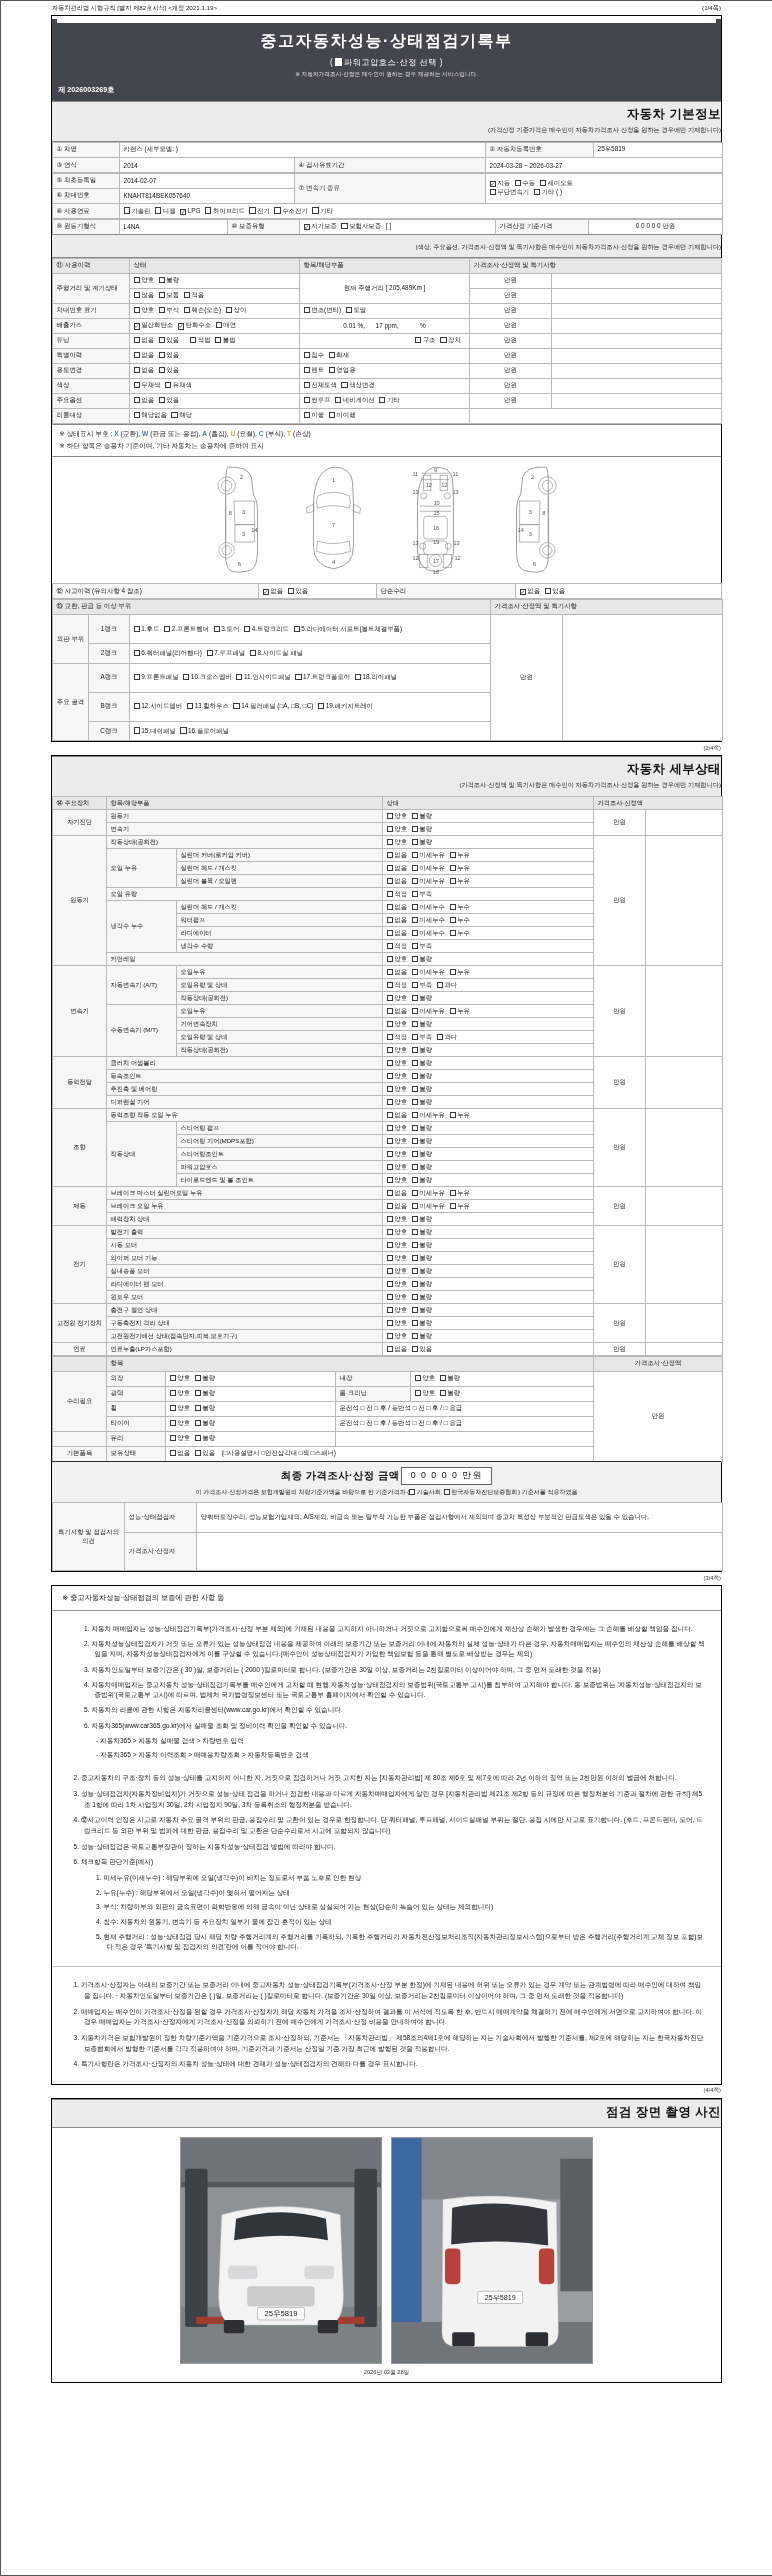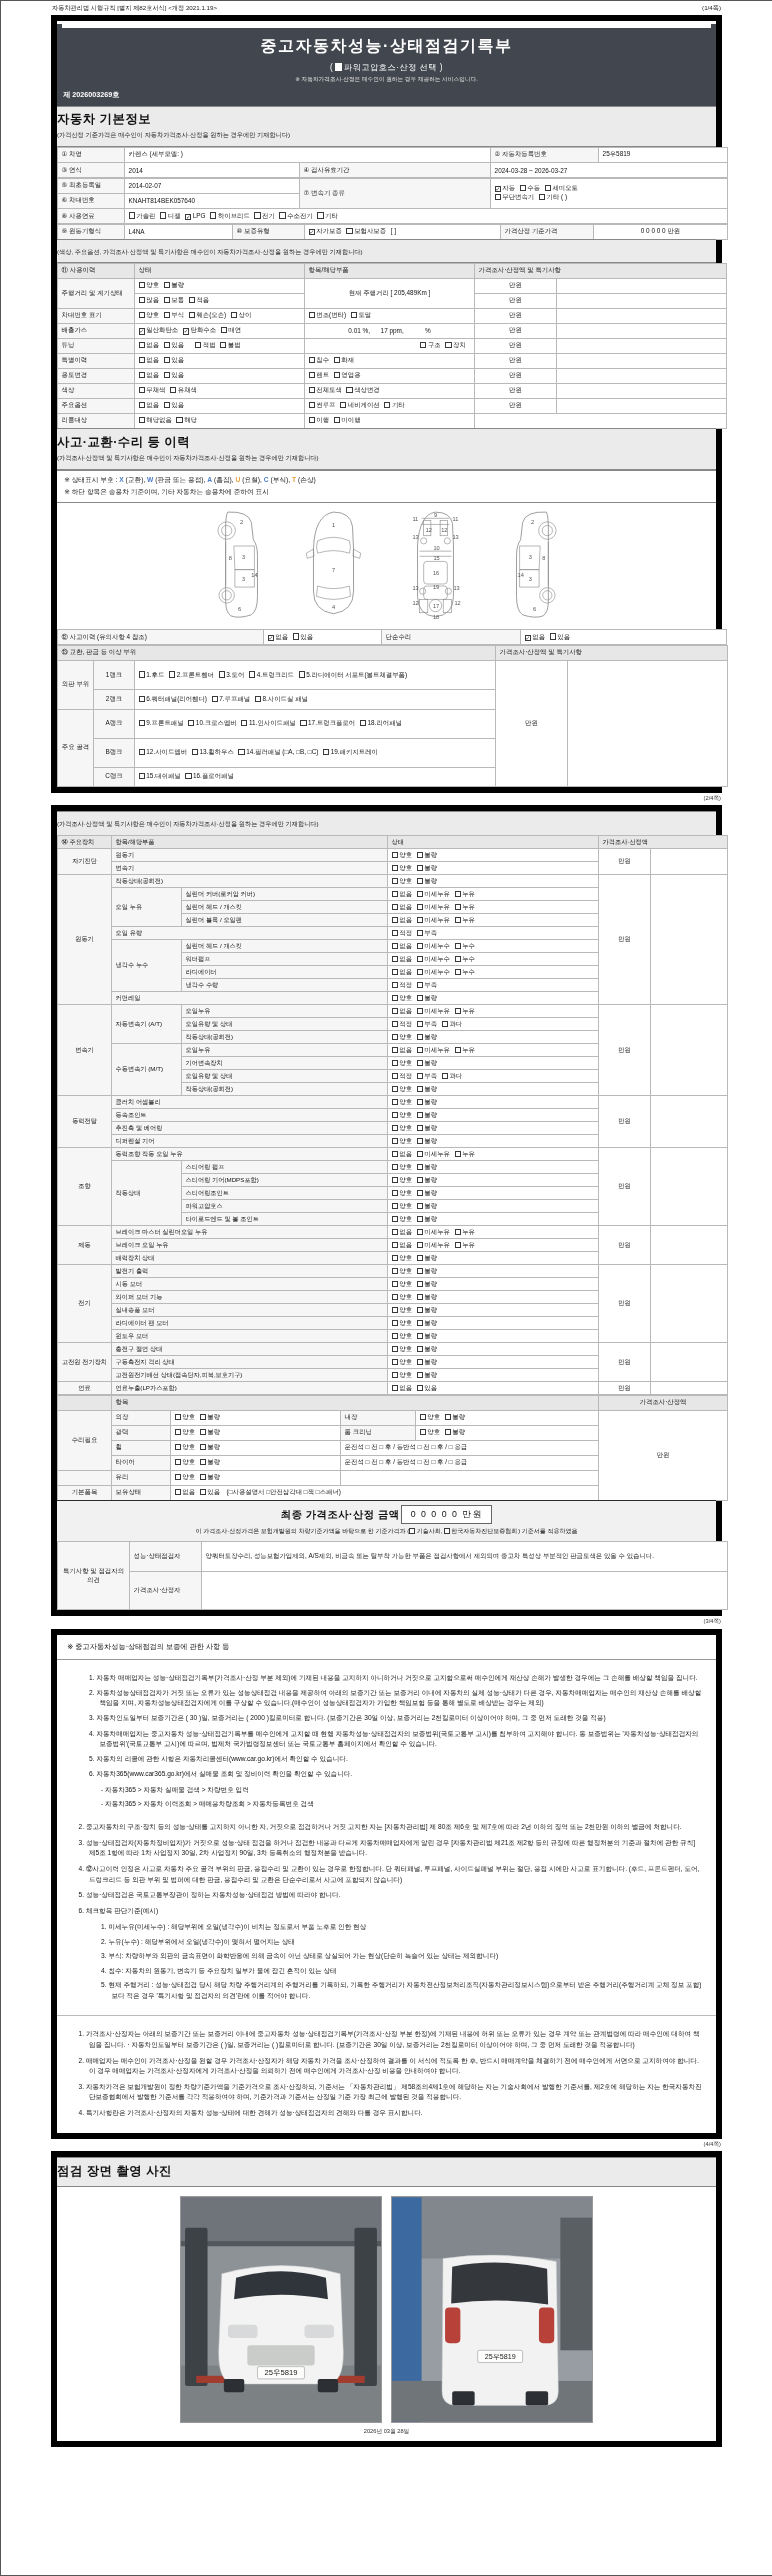--- a/index.html
+++ b/index.html
@@ -2,31 +2,31 @@
 <html style="font-size:8.2px"><head>
 <meta charset="utf-8">
 <style>
   *{box-sizing:border-box}
   html,body{margin:0;padding:0;background:#fff}
   body{width:773px;height:2576px;font-family:"Liberation Sans","DejaVu Sans",sans-serif;color:#111}
   .page{width:773px;height:2576px;border:0.5px solid #555;overflow:hidden;background:#fff}
   .inner{width:671px;margin:0 auto}
   .meta{display:flex;justify-content:space-between;font-size:6.2px;color:#222;padding:3.1px 1px 2.1px}
   .pgmark{text-align:right;font-size:5.7px;color:#333;padding:2.1px 1px}
-  .box{border:6px solid #000000;background:#fff}
+  .box{border:1px solid #000000;background:#fff}
   
   .darkhead{background:#42464e;color:#fff;padding-bottom:5.2px}
   .whiteline{height:3.6px;background:#fff;margin:3.1px 5.2px 8.2px}
   .dtitle{text-align:center;font-size:16px;font-weight:bold;letter-spacing:1.5px}
   .dsub{text-align:center;font-size:8.2px;margin-top:4.6px;letter-spacing:0.5px}
   .dsub .sq{display:inline-block;width:6.7px;height:7.7px;background:#fff;vertical-align:-1px;margin:0 2.1px}
   .dnote{text-align:center;font-size:5.7px;color:#e6e6e6;margin-top:3.6px}
   .docno{font-size:7.2px;font-weight:bold;padding:6.2px 0 0 6.2px}
   
-  .sechead{background:#ebebeb;border-top:0.5px solid #888;border-bottom:0.5px solid #888;text-align:left;padding:4.6px 0 5.7px}
+  .sechead{background:#ebebeb;border-top:0.5px solid #888;border-bottom:0.5px solid #888;text-align:right;padding:4.6px 0 5.7px}
   .sectitle{font-size:12.4px;font-weight:bold;letter-spacing:0.5px}
   .secsub{font-size:6.2px;margin-top:3.1px;color:#222}
   
   table{border-collapse:collapse;width:100%;table-layout:fixed;margin-top:-0.5px}
   td{border:0.5px solid #b9b9b9;font-size:6.4px;padding:1.5px 3.6px;vertical-align:middle;overflow:hidden;background:#fff}
   .lab{background:#f6f6f6}
   .hd{background:#e7e7e7}
   .ctr{text-align:center}
   .pre{white-space:pre}
   tr{height:15px}
@@ -268,24 +268,20 @@
       </tr>
       <tr>
         <td class="lab">리콜대상</td>
         <td><span class="opt"><span class="cb"></span><span>해당없음</span></span><span class="opt"><span class="cb"></span><span>해당</span></span></td>
         <td><span class="opt"><span class="cb"></span><span>이행</span></span><span class="opt"><span class="cb"></span><span>미이행</span></span></td>
         <td colspan="2"></td>
       </tr>
     </tbody>
         </table>
 
-    <div class="sechead" style="margin-top:-0.5px">
-      <div class="sectitle">사고·교환·수리 등 이력</div>
-      <div class="secsub">(가격조사·산정액 및 특기사항은 매수인이 자동차가격조사·산정을 원하는 경우에만 기재합니다)</div>
-    </div>
     <div class="legendrow">
       <span>※ 상태표시 부호 :</span>
       <span class="lblue">X</span> <span>(교환),</span>
       <span class="lblue">W</span> <span>(판금 또는 용접),</span>
       <span class="lblue">A</span> <span>(흠집),</span>
       <span class="lorange">U</span> <span>(요철),</span>
       <span class="lblue">C</span> <span>(부식),</span>
       <span class="lorange">T</span> <span>(손상)</span>
     </div>
     <div class="legendrow2">※ 하단 항목은 승용차 기준이며, 기타 자동차는 승용차에 준하여 표시</div>
@@ -438,20 +434,21 @@
         <td><span class="opt"><span class="cb"></span><span>15.대쉬패널</span></span><span class="opt"><span class="cb"></span><span>16.플로어패널</span></span></td>
       </tr>
     </tbody>
         </table>
   </div>
 
   <div class="pgmark">(2/4쪽)</div>
 
   <div class="box">
     <div class="sechead">
+      <div class="sectitle">자동차 세부상태</div>
       <div class="secsub">(가격조사·산정액 및 특기사항은 매수인이 자동차가격조사·산정을 원하는 경우에만 기재합니다)</div>
     </div>
     <table class="t-detail">
       <colgroup>
             <col style="width:54px">
             <col style="width:70px">
             <col style="width:206px">
             <col style="width:211px">
             <col style="width:52px">
             <col style="width:77px">

